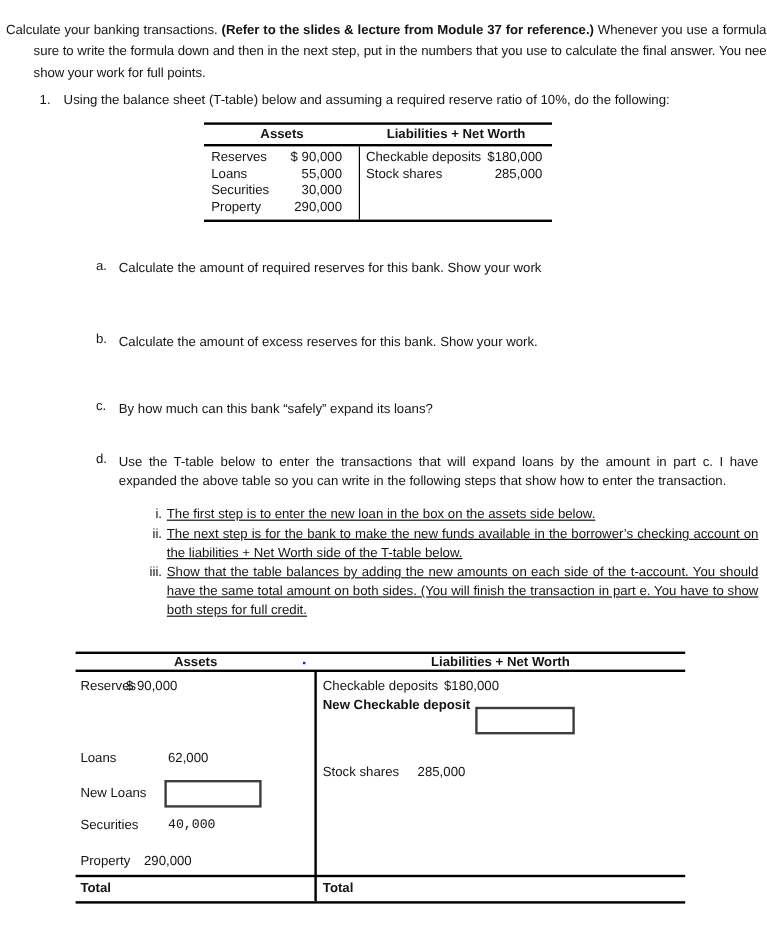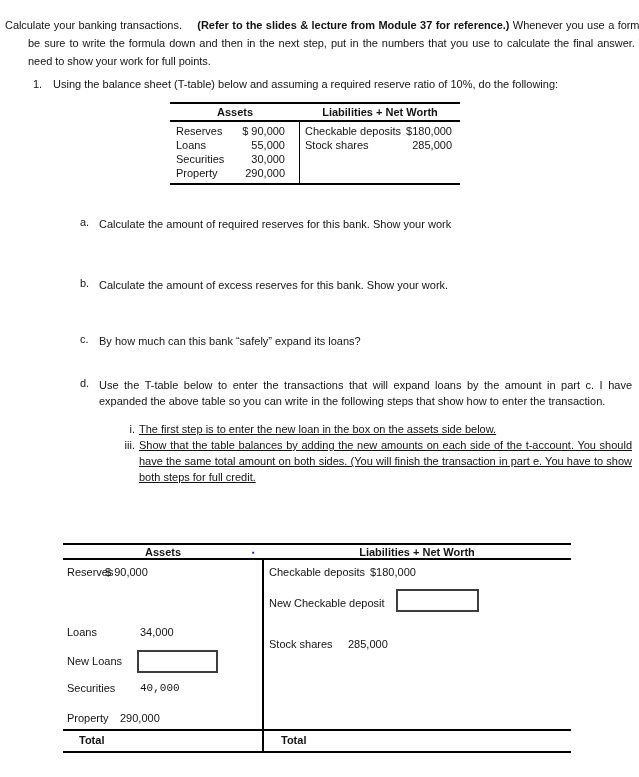--- a/index.html
+++ b/index.html
@@ -1,19 +1,19 @@
 <!DOCTYPE html>
 <html><head>
 <meta charset="utf-8">
 <style>
   html,body{margin:0;padding:0;background:#fff;}
   .page{position:relative;width:639px;height:777px;background:#ffffff;
         font-family:"Liberation Sans",sans-serif;font-size:11px;color:#141414;overflow:hidden;}
   .ab{position:absolute;}
-  b,.bold{font-weight:bold;margin-left:12px;}
+  b,.bold{font-weight:bold;}
 
   
   .intro{left:5px;top:5px;width:629px;line-height:18px;text-align:justify;
          padding-left:23px;text-indent:-23px;letter-spacing:-0.05px;}
 
   
   .q1{left:33px;top:78px;width:600px;display:flex;}
   .q1 .num{width:20px;flex-shrink:0;}
 
   
@@ -113,20 +113,24 @@
     <span class="ltr">d.</span>
     <span class="ptx just">Use the T-table below to enter the transactions that will expand loans by the amount in part c. I have expanded the above table so you can write in the following steps that show how to enter the transaction.</span>
   </div>
 
   <div class="ab steps">
     <div class="step">
       <span class="rn">i.</span>
       <span class="stx">The first step is to enter the new loan in the box on the assets side below.</span>
     </div>
     <div class="step">
+      <span class="rn">ii.</span>
+      <span class="stx">The next step is for the bank to make the new funds available in the borrower’s checking account on the liabilities + Net Worth side of the T-table below.</span>
+    </div>
+    <div class="step">
       <span class="rn">iii.</span>
       <span class="stx">Show that the table balances by adding the new amounts on each side of the t-account.  You should have the same total amount on both sides. (You will finish the transaction in part e. You have to show both steps for full credit.</span>
     </div>
   </div>
 
   <div class="ab t2">
 
     <div class="line" style="left:0;top:0;width:508px;height:2px;"></div>
     <div class="line" style="left:0;top:15px;width:508px;height:2px;"></div>
     <div class="line" style="left:199px;top:17px;width:1.5px;height:191px;"></div>
@@ -134,37 +138,37 @@
     <div class="line" style="left:0;top:208px;width:508px;height:2px;"></div>
 
     <div class="hdtx" style="left:0;width:200px;">Assets</div>
     <span class="bullet">▪</span>
     <div class="hdtx" style="left:200px;width:308px;">Liabilities + Net Worth</div>
 
     <span class="txt" style="left:4px;top:23px;">Reserves</span>
     <span class="txt" style="left:42px;top:23px;">$ 90,000</span>
 
     <span class="txt" style="left:4px;top:83px;">Loans</span>
-    <span class="txt" style="left:77px;top:83px;">34,000</span>
+    <span class="txt" style="left:77px;top:83px;">62,000</span>
 
     <span class="txt" style="left:4px;top:112px;">New Loans</span>
     <div class="inbox" style="left:74px;top:107px;width:81px;height:23px;"></div>
 
     <span class="txt" style="left:4px;top:139px;">Securities</span>
     <span class="txt" style="left:77px;top:139px;font-family:Liberation Mono, monospace;">40,000</span>
 
     <span class="txt" style="left:4px;top:169px;">Property</span>
     <span class="txt" style="left:57px;top:169px;">290,000</span>
 
     <span class="txt bold" style="left:4px;top:191px;">Total</span>
 
     <span class="txt" style="left:206px;top:23px;">Checkable deposits</span>
     <span class="txt" style="left:307px;top:23px;">$180,000</span>
 
-    <span class="txt" style="left:206px;top:54px;">New Checkable deposit</span>
+    <span class="txt" style="left:206px;top:39px;font-weight:bold;">New Checkable deposit</span>
     <div class="inbox" style="left:333px;top:46px;width:83px;height:23px;"></div>
 
     <span class="txt" style="left:206px;top:95px;">Stock shares</span>
     <span class="txt" style="left:285px;top:95px;">285,000</span>
 
     <span class="txt bold" style="left:206px;top:191px;">Total</span>
   </div>
 
 </div>
 

